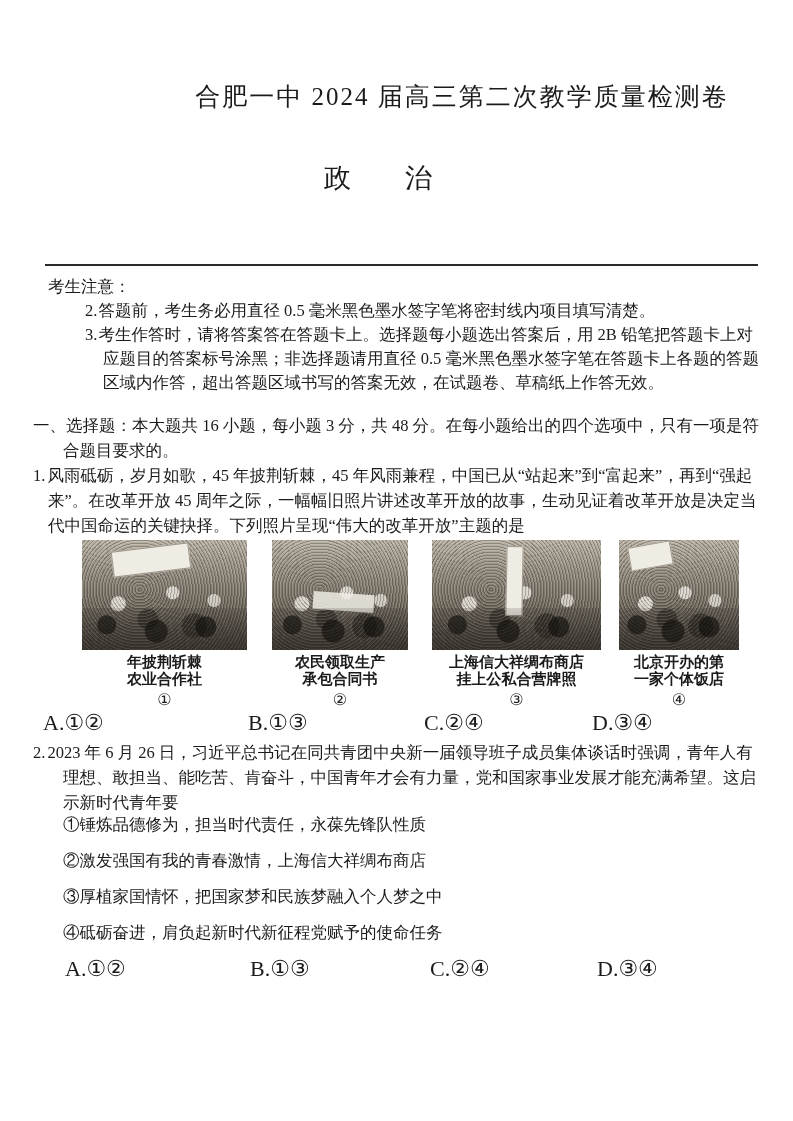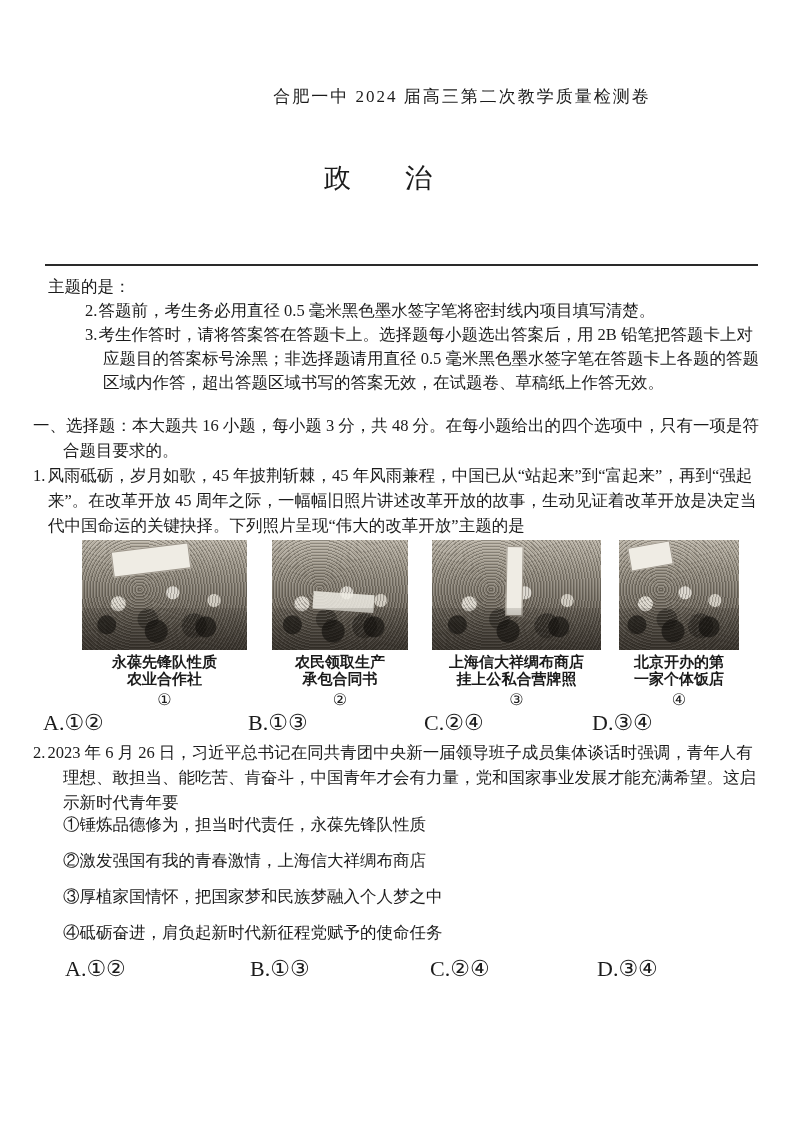--- a/index.html
+++ b/index.html
@@ -10,21 +10,21 @@
     background:#ffffff;
     color:#1b1b1b;
     font-family:"Liberation Serif","DejaVu Serif",serif;
     box-sizing:border-box;
     padding:0 30px 0 33px;
     overflow:hidden;
   }
   
   .exam-title{
     margin-top:84px;
-    font-size:17px;
+    font-size:25px;
     line-height:26px;
     letter-spacing:2px;
     text-align:center;
     padding-left:128px;   
     white-space:nowrap;
   }
   .exam-subject{
     margin-top:54px;
     font-size:27px;
     line-height:28px;
@@ -113,36 +113,36 @@
 <body>
 
 <div class="page">
 
   <div class="exam-title">合肥一中 2024 届高三第二次教学质量检测卷</div>
   <div class="exam-subject">政　　治</div>
 
   <hr class="divider">
 
   <div class="notice">
-    <div class="notice-heading">主题的是：</div>
+    <div class="notice-heading">考生注意：</div>
     <div class="notice-items">
       <div class="notice-item"><span class="num">2.</span><span>答题前，考生务必用直径 0.5 毫米黑色墨水签字笔将密封线内项目填写清楚。</span></div>
       <div class="notice-item"><span class="num">3.</span><span>考生作答时，请将答案答在答题卡上。选择题每小题选出答案后，用 2B 铅笔把答题卡上对应题目的答案标号涂黑；非选择题请用直径 0.5 毫米黑色墨水签字笔在答题卡上各题的答题区域内作答，超出答题区域书写的答案无效，在试题卷、草稿纸上作答无效。</span></div>
     </div>
   </div>
 
   <div class="section-heading">一、选择题：本大题共 16 小题，每小题 3 分，共 48 分。在每小题给出的四个选项中，只有一项是符合题目要求的。</div>
 
   <p class="q-para q1-para"><span class="q-num">1.</span><span>风雨砥砺，岁月如歌，45 年披荆斩棘，45 年风雨兼程，中国已从“站起来”到“富起来”，再到“强起来”。在改革开放 45 周年之际，一幅幅旧照片讲述改革开放的故事，生动见证着改革开放是决定当代中国命运的关键抉择。下列照片呈现“伟大的改革开放”主题的是</span></p>
 
   <div class="photo-row">
     <div class="figure fig-1">
       <div class="photo photo-a"></div>
       <div class="caption">
-        <div>永葆先锋队性质</div>
+        <div>年披荆斩棘</div>
         <div>农业合作社</div>
       </div>
       <div class="fig-num">①</div>
     </div>
     <div class="figure fig-2">
       <div class="photo photo-b"></div>
       <div class="caption">
         <div>农民领取生产</div>
         <div>承包合同书</div>
       </div>

